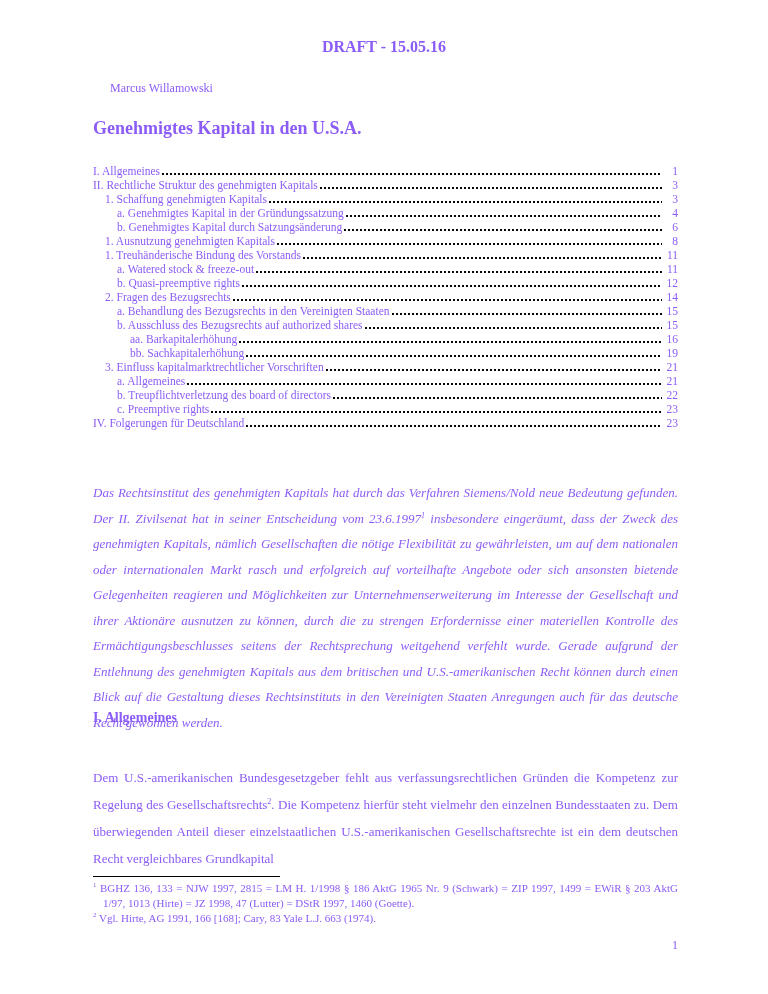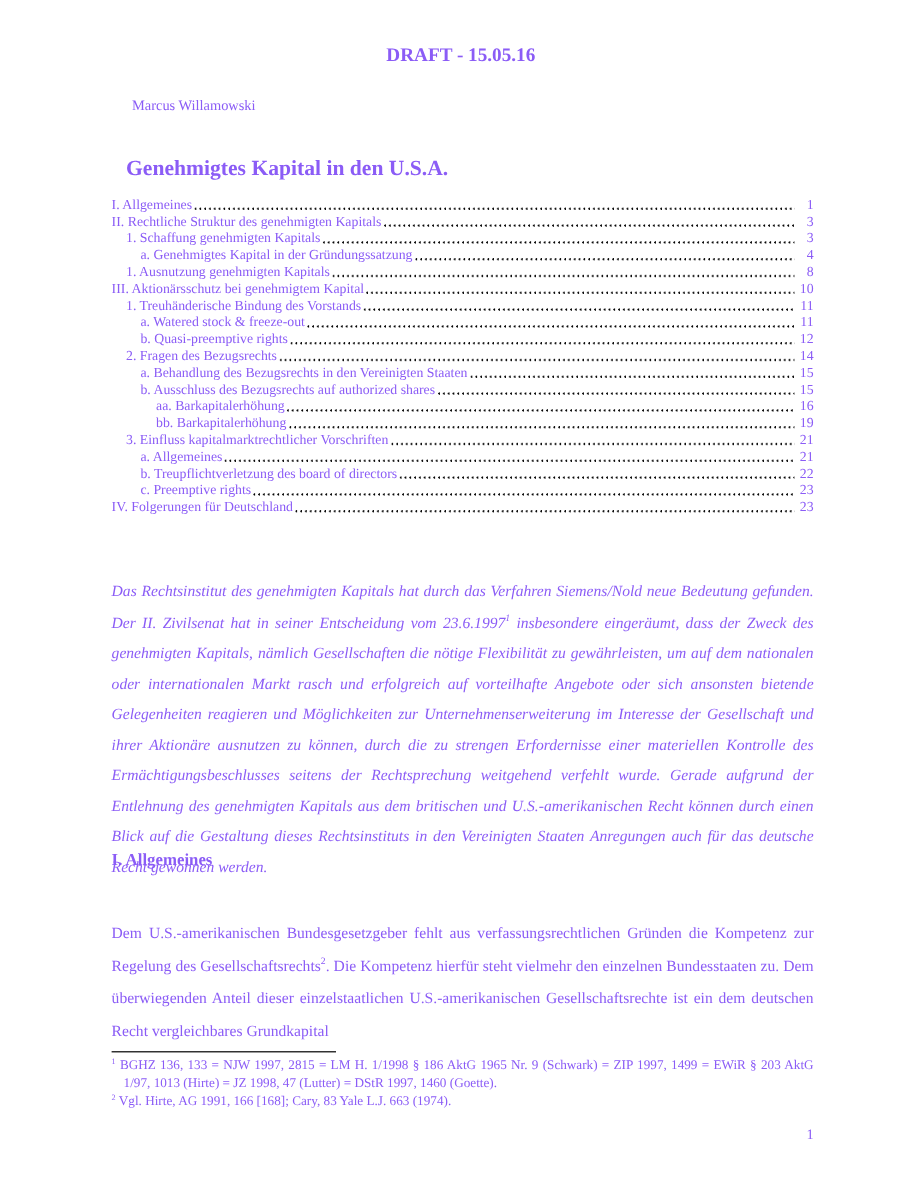--- a/index.html
+++ b/index.html
@@ -23,21 +23,21 @@
     font-weight: bold;
   }
   .author {
     position: absolute;
     top: 81px; left: 110px;
     font-size: 12px;
   }
   .doc-title {
     position: absolute;
     top: 118px; left: 93px;
-    margin: 12px;
+    margin: 0;
     font-size: 18px;
     font-weight: bold;
   }
   .toc {
     position: absolute;
     top: 164px; left: 93px;
     width: 585px;
     font-size: 11.5px;
   }
   .toc-row {
@@ -147,29 +147,29 @@
     <div class="toc-row lvl1">
         <span class="toc-label">1. Schaffung genehmigten Kapitals</span>
         <span class="toc-dots"></span>
         <span class="toc-page">3</span>
       </div>
     <div class="toc-row lvl2">
         <span class="toc-label">a. Genehmigtes Kapital in der Gründungssatzung</span>
         <span class="toc-dots"></span>
         <span class="toc-page">4</span>
       </div>
+    <div class="toc-row lvl2">
+        <span class="toc-label">b. Genehmigtes Kapital durch Satzungsänderung</span>
+        <span class="toc-dots"></span>
+        <span class="toc-page">6</span>
+      </div>
     <div class="toc-row lvl1">
         <span class="toc-label">1. Ausnutzung genehmigten Kapitals</span>
         <span class="toc-dots"></span>
         <span class="toc-page">8</span>
-      </div>
-    <div class="toc-row lvl0">
-        <span class="toc-label">III. Aktionärsschutz bei genehmigtem Kapital</span>
-        <span class="toc-dots"></span>
-        <span class="toc-page">10</span>
       </div>
     <div class="toc-row lvl1">
         <span class="toc-label">1. Treuhänderische Bindung des Vorstands</span>
         <span class="toc-dots"></span>
         <span class="toc-page">11</span>
       </div>
     <div class="toc-row lvl2">
         <span class="toc-label">a. Watered stock &amp; freeze-out</span>
         <span class="toc-dots"></span>
         <span class="toc-page">11</span>
@@ -193,21 +193,21 @@
         <span class="toc-label">b. Ausschluss des Bezugsrechts auf authorized shares</span>
         <span class="toc-dots"></span>
         <span class="toc-page">15</span>
       </div>
     <div class="toc-row lvl3">
         <span class="toc-label">aa. Barkapitalerhöhung</span>
         <span class="toc-dots"></span>
         <span class="toc-page">16</span>
       </div>
     <div class="toc-row lvl3">
-        <span class="toc-label">bb. Barkapitalerhöhung</span>
+        <span class="toc-label">bb. Sachkapitalerhöhung</span>
         <span class="toc-dots"></span>
         <span class="toc-page">19</span>
       </div>
     <div class="toc-row lvl1">
         <span class="toc-label">3. Einfluss kapitalmarktrechtlicher Vorschriften</span>
         <span class="toc-dots"></span>
         <span class="toc-page">21</span>
       </div>
     <div class="toc-row lvl2">
         <span class="toc-label">a. Allgemeines</span>

